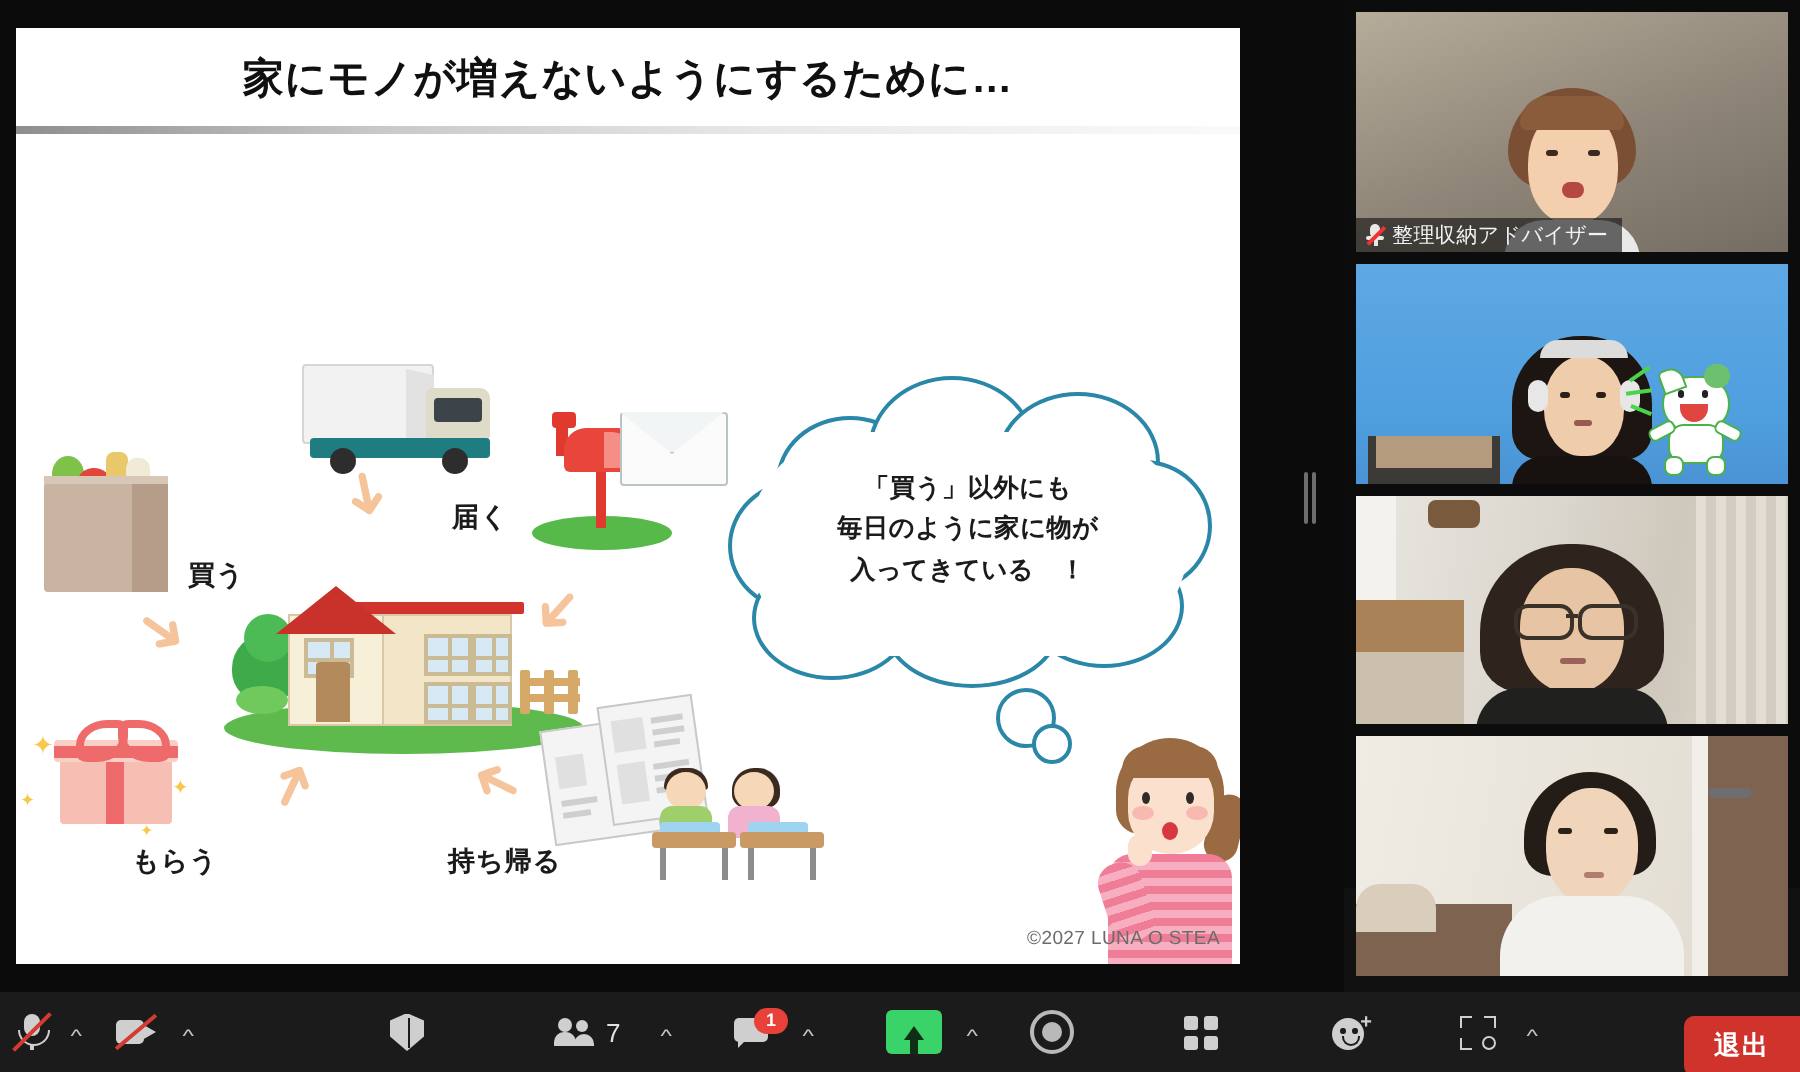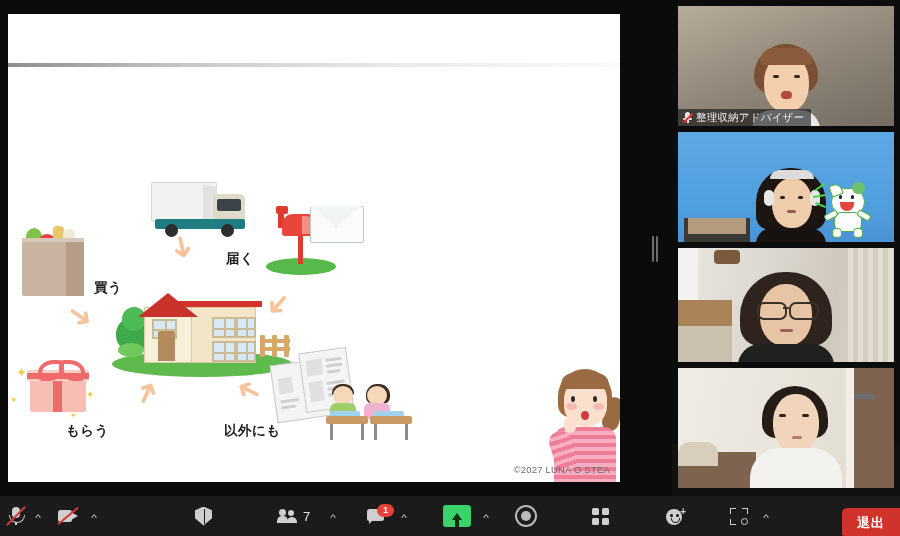--- a/index.html
+++ b/index.html
@@ -229,20 +229,23 @@
   #leave span{color:#fff;font-size:13px;font-weight:700;letter-spacing:1px;}
 </style>
 </head>
 <body>
 
 <div id="app">
 
   <div id="stage">
     <div id="slide">
 
+      <div class="slide-title">
+        <span>家にモノが増えないようにするために…</span>
+      </div>
       <div class="title-rule"></div>
 
 
       <div class="bag">
         <div class="veg1"></div>
           <div class="veg2"></div>
           <div class="veg3"></div>
           <div class="veg4"></div>
         <div class="top"></div>
           <div class="body"></div>
@@ -319,21 +322,21 @@
         <div class="ln" style="left:56px;top:15px;width:16px;"></div>
         <div class="ln" style="left:56px;top:21px;width:13px;"></div>
         <div class="blk" style="left:36px;top:30px;width:14px;height:20px;"></div>
         <div class="ln" style="left:54px;top:32px;width:18px;"></div>
         <div class="ln" style="left:54px;top:38px;width:18px;"></div>
         <div class="ln" style="left:54px;top:44px;width:12px;"></div>
         <div class="blk" style="left:6px;top:22px;width:14px;height:16px;"></div>
         <div class="ln" style="left:6px;top:44px;width:18px;"></div>
         <div class="ln" style="left:6px;top:50px;width:14px;"></div>
       </div>
-      <div class="lbl" style="left:216px;top:408px;">以外にも</div>
+      <div class="lbl" style="left:216px;top:408px;">持ち帰る</div>
 
       <div class="stu">
         <div class="kid" style="left:2px;top:0;">
           <div class="hair"></div>
             <div class="head"></div>
           <div class="body" style="background:#9fcf6a;"></div>
         </div>
         <div class="kid" style="left:36px;top:0;">
           <div class="hair" style="width:24px;height:20px;border-radius:11px 11px 7px 7px;"></div>
           <div class="head"></div>
@@ -352,20 +355,38 @@
             <div class="lg2"></div>
           </div>
       </div>
 
       <div class="arw" style="left:60px;top:287px;transform:rotate(35deg);">➜</div>
       <div class="arw" style="left:162px;top:218px;transform:rotate(78deg);">➜</div>
       <div class="arw" style="left:258px;top:276px;transform:rotate(132deg);">➜</div>
       <div class="arw" style="left:228px;top:362px;transform:rotate(206deg);">➜</div>
       <div class="arw" style="left:126px;top:364px;transform:rotate(295deg);">➜</div>
 
+      <div class="bub">
+        <div class="c" style="left:28px;top:22px;width:70px;height:62px;"></div>
+        <div class="c" style="left:74px;top:2px;width:80px;height:70px;"></div>
+        <div class="c" style="left:138px;top:10px;width:78px;height:66px;"></div>
+        <div class="c" style="left:178px;top:44px;width:64px;height:62px;"></div>
+        <div class="c" style="left:4px;top:54px;width:66px;height:62px;"></div>
+        <div class="c" style="left:16px;top:92px;width:76px;height:58px;"></div>
+        <div class="c" style="left:82px;top:98px;width:84px;height:56px;"></div>
+        <div class="c" style="left:152px;top:86px;width:76px;height:58px;"></div>
+        <div class="inner"></div>
+        <div class="txt">
+          <div>「買う」以外にも</div>
+          <div>毎日のように家に物が</div>
+          <div>入ってきている　！</div>
+        </div>
+        <div class="t1"></div>
+          <div class="t2"></div>
+      </div>
 
       <div class="lady">
         <div class="hair"></div>
           <div class="pony"></div>
           <div class="face"></div>
           <div class="bang"></div>
         <div class="ck1"></div>
           <div class="ck2"></div>
           <div class="ey1"></div>
           <div class="ey2"></div>

